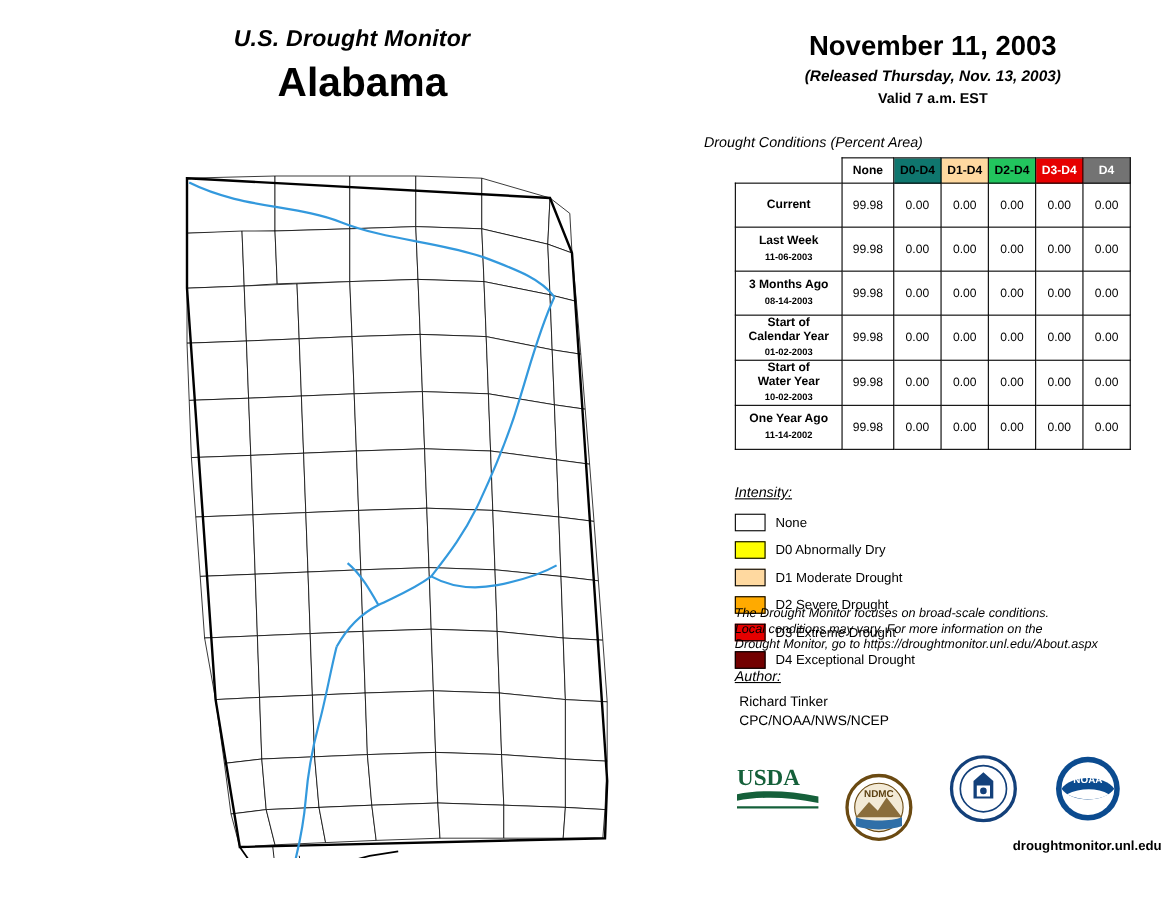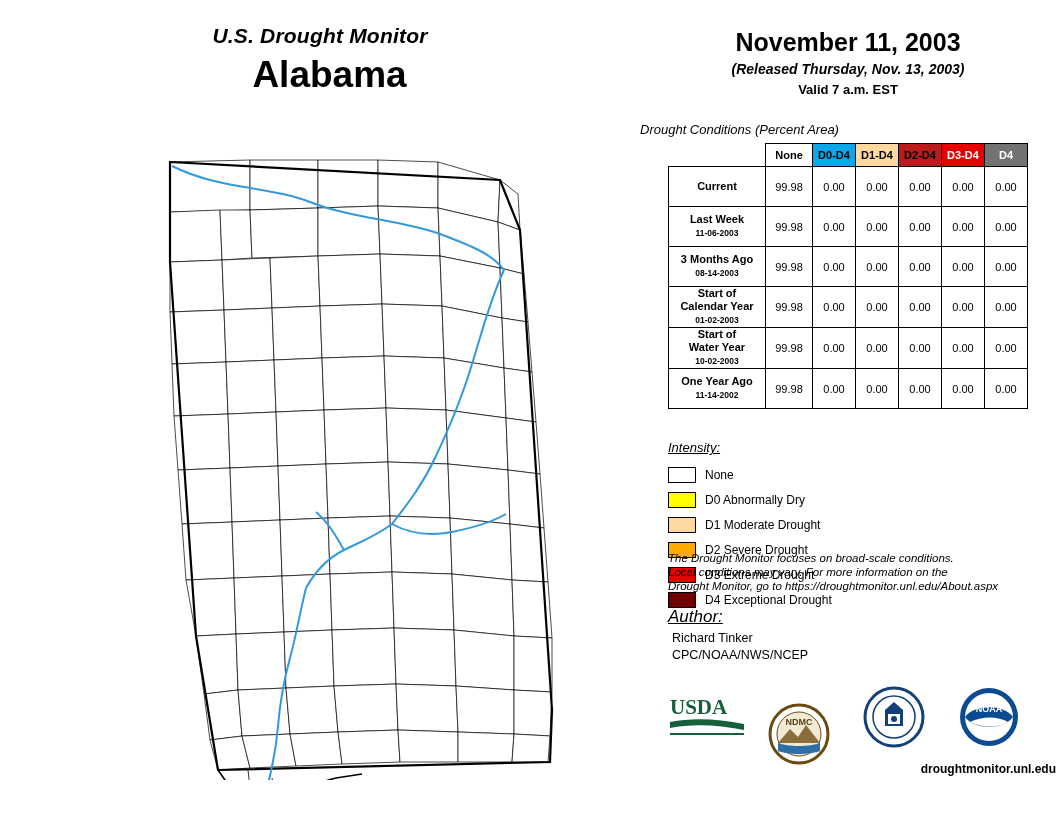--- a/index.html
+++ b/index.html
@@ -98,23 +98,23 @@
   }
   #stats-table thead th {
     height: 22px;
     font-size: 11px;
     font-weight: bold;
   }
   #stats-table thead th.corner {
     border: none;
   }
   .hdr-none  { width: 46px; background:#ffffff; }
-  .hdr-d0d4  { width: 42px; background:#0ea5e9; }
+  .hdr-d0d4  { width: 42px; background:#0f766e; }
   .hdr-d1d4  { width: 42px; background:#ffd9a0;margin-left:16px; }
-  .hdr-d2d4  { width: 42px; background:#b91c1c; color:#000;margin-top:20px; }
+  .hdr-d2d4  { width: 42px; background:#22c55e; color:#000;margin-top:20px; }
   .hdr-d3d4  { width: 42px; background:#e60000; color:#ffffff; }
   .hdr-d4    { width: 42px; background:#737373; color:#ffffff; }
 
   #stats-table tbody tr { height: 40px; }
   .row-label {
     width: 96px;
     font-weight: bold;
     font-size: 11px;
     line-height: 13px;
     padding: 2px 3px;
@@ -164,21 +164,21 @@
     left: 28px; top: 551px;
     width: 380px;
     font-style: italic;
     font-size: 11.5px;
     line-height: 14px;
   }
   #author-heading {
     position: absolute;
     left: 28px; top: 607px;
     font-style: italic;
-    font-size: 17px;
+    font-size: 13px;
     text-decoration: underline;
   }
   #author-lines {
     position: absolute;
     left: 32px; top: 630px;
     font-size: 12.5px;
     line-height: 17px;
   }
 
   

